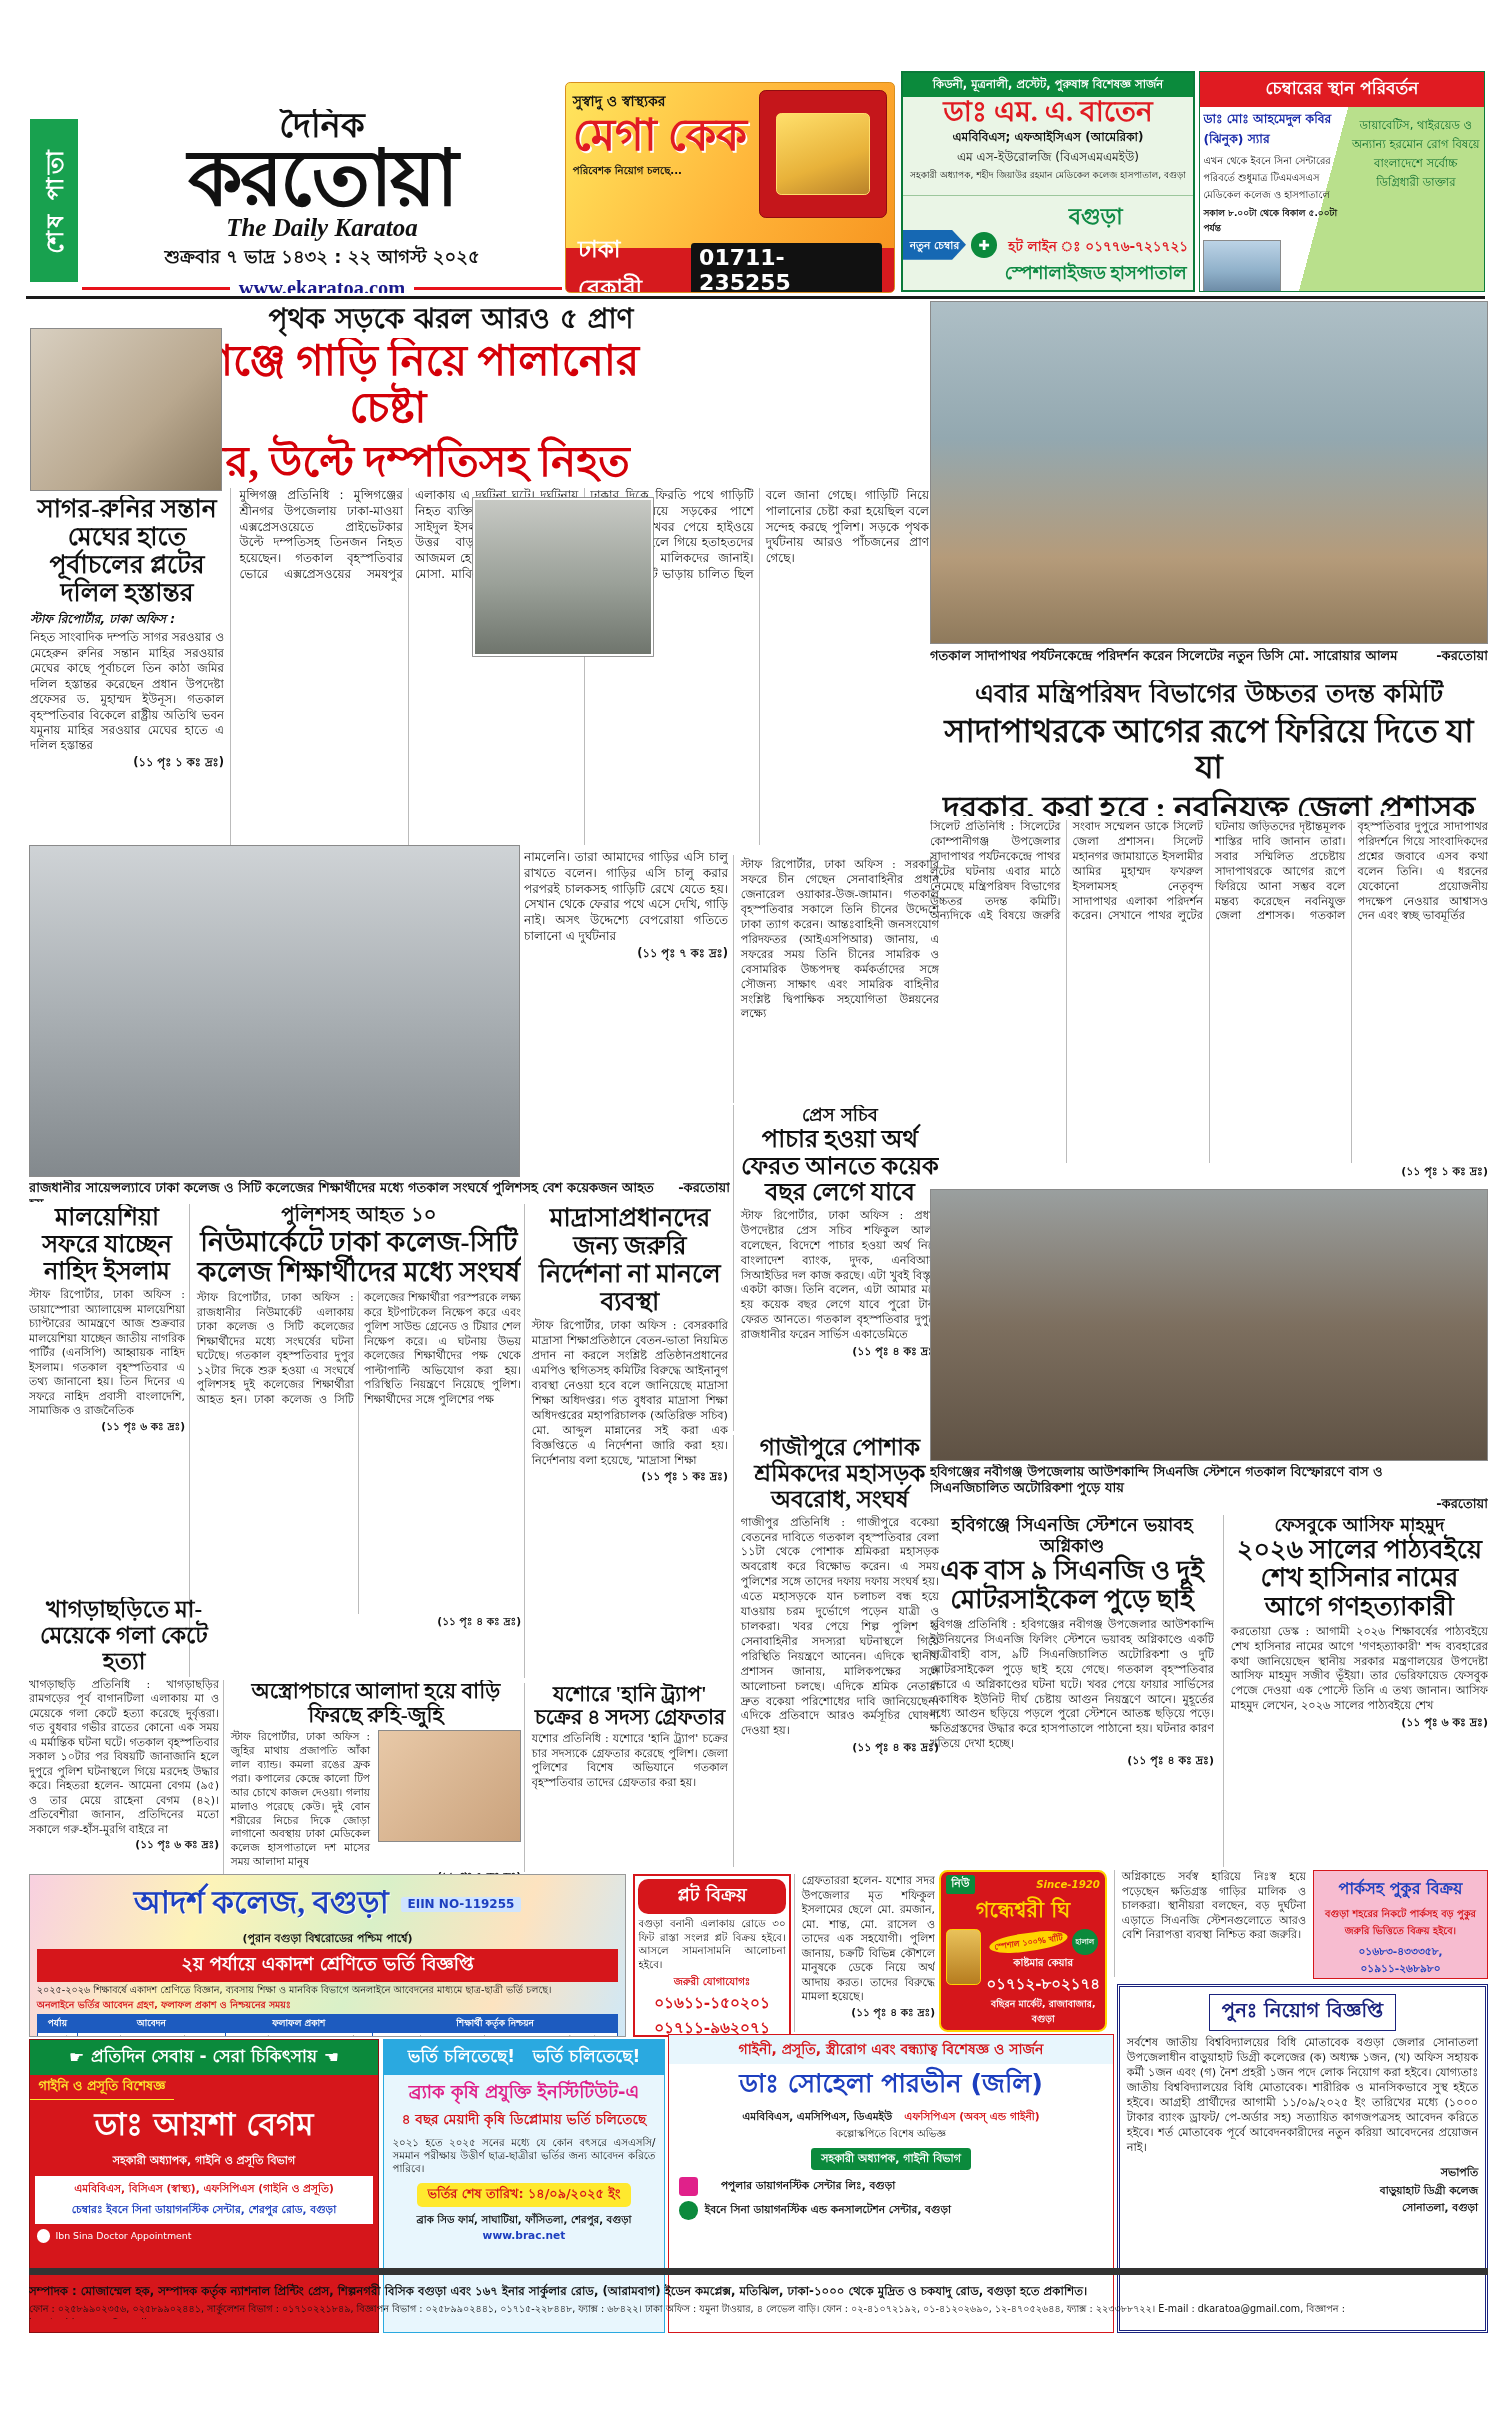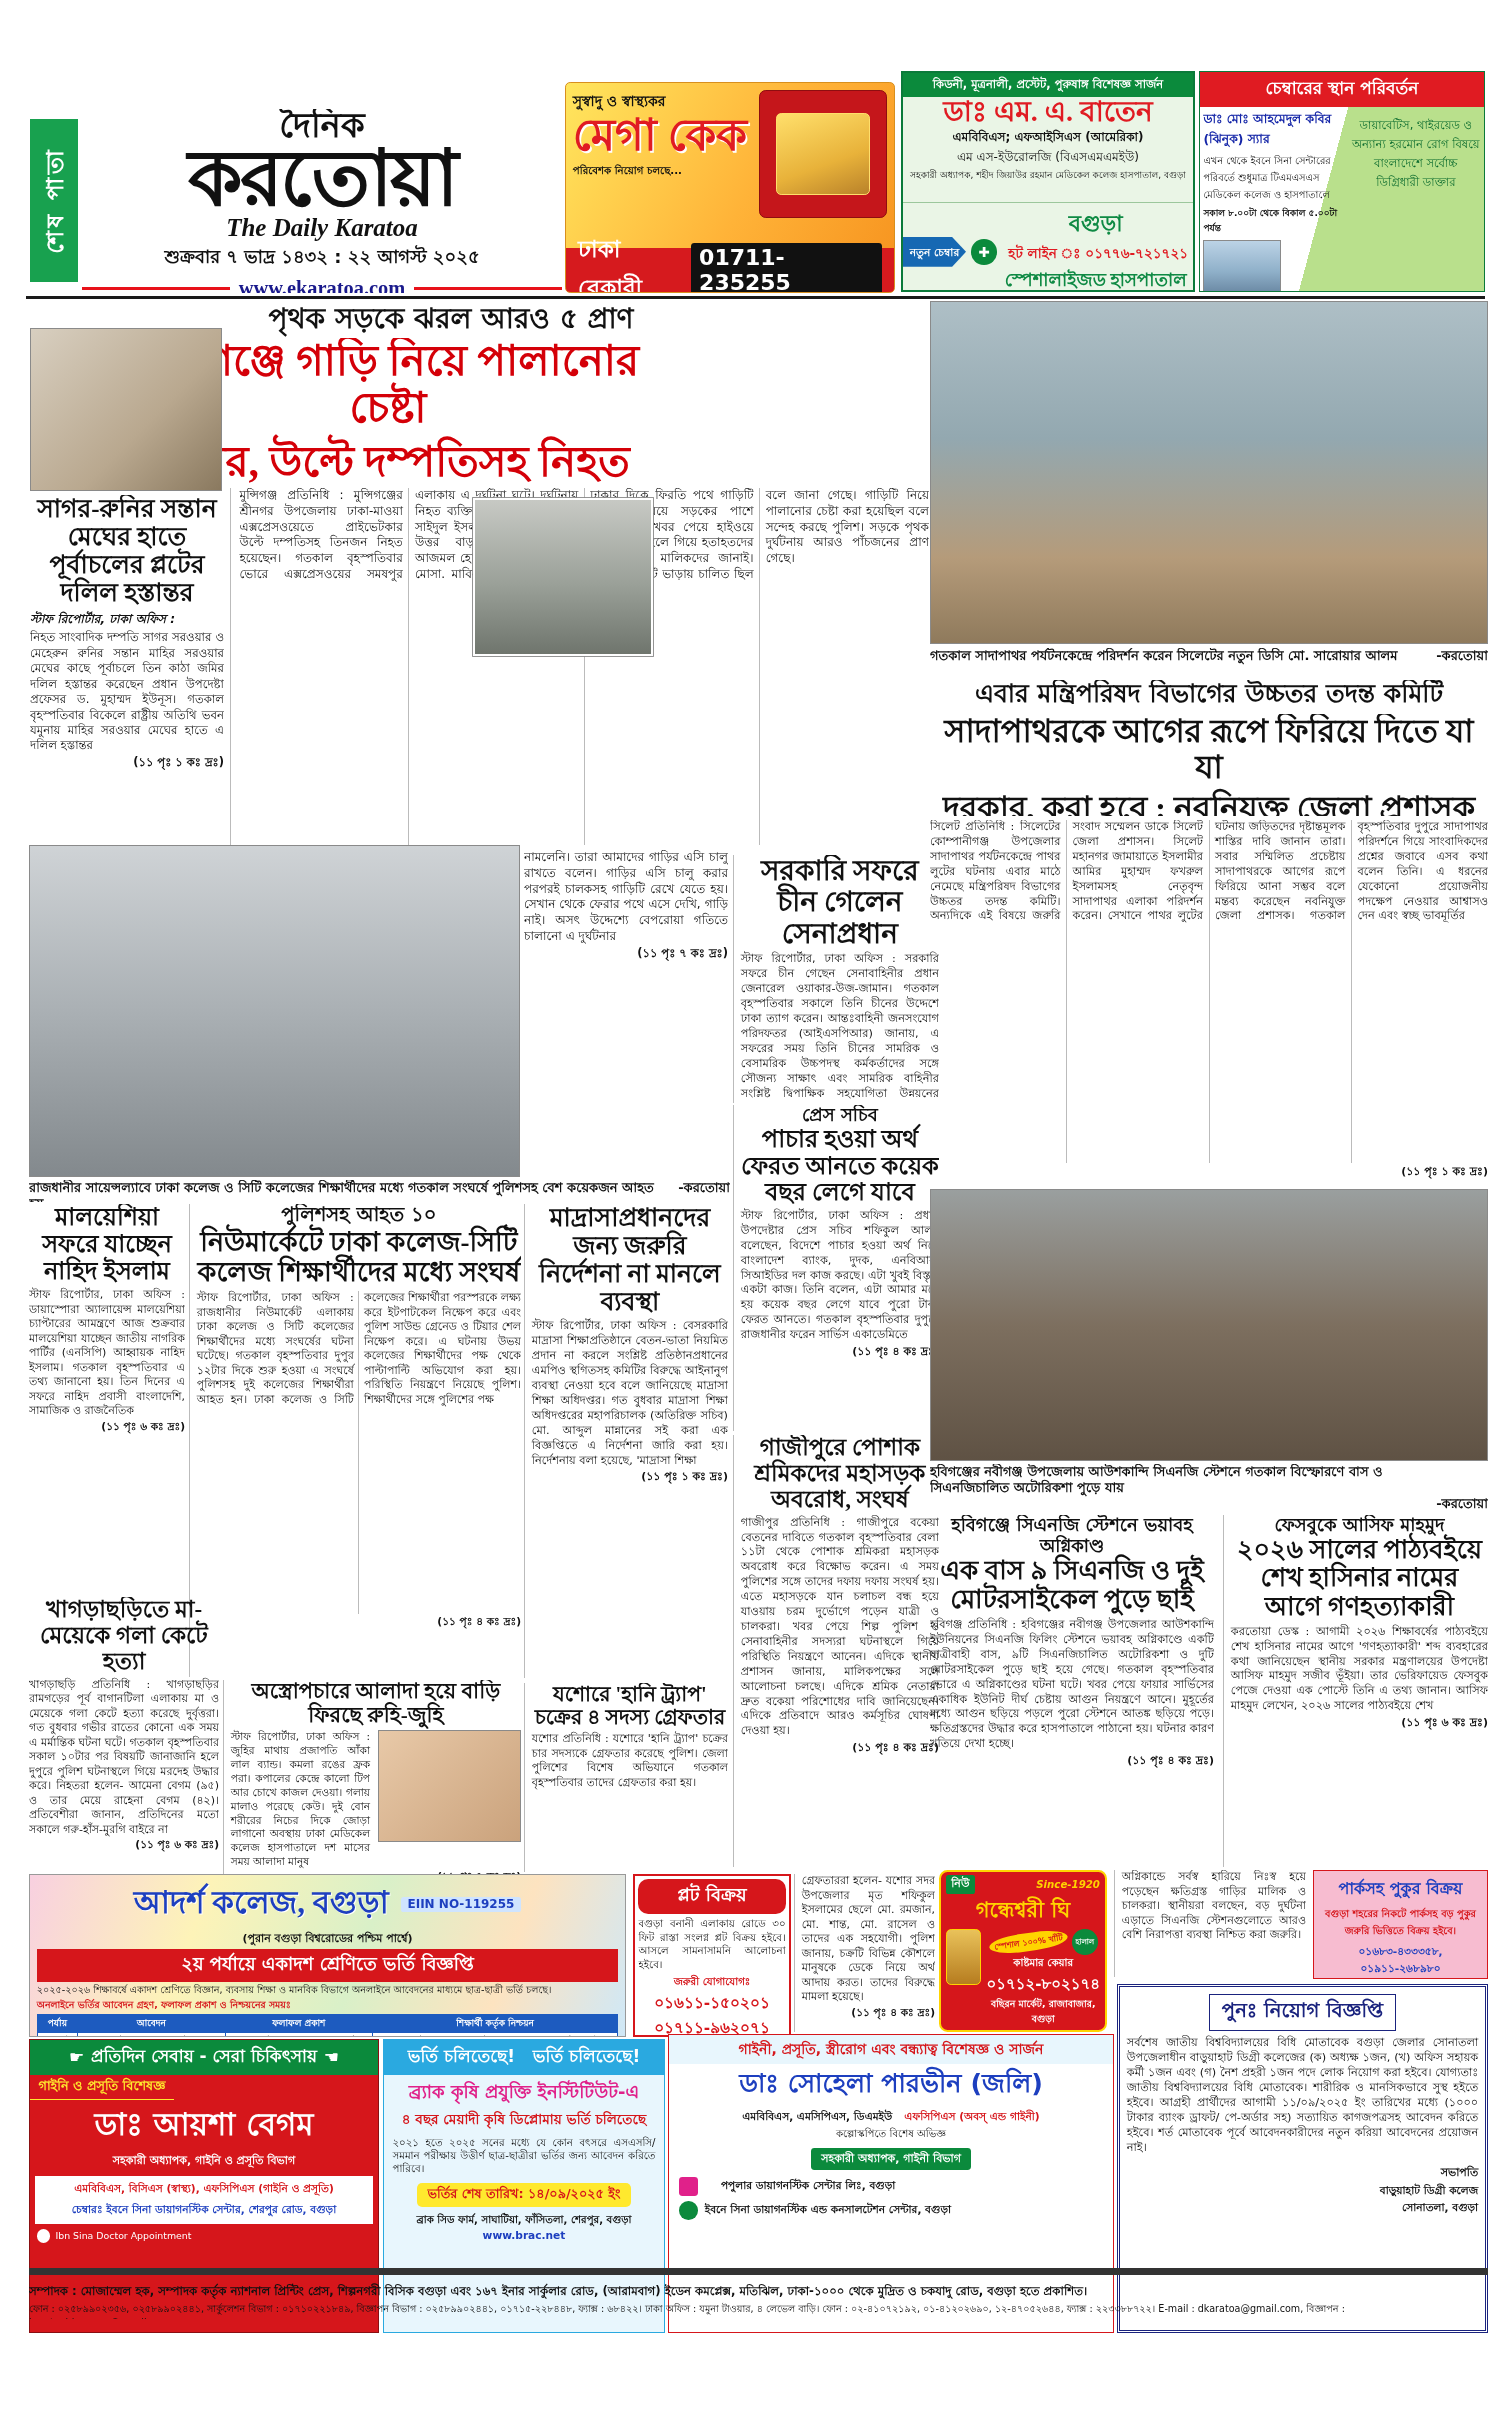--- a/index.html
+++ b/index.html
@@ -56,21 +56,21 @@
     <span style="color:#fff;font-size:23px;font-weight:bold">ঢাকা বেকারী</span>
     <span style="color:#fff;font-size:22px;font-weight:bold;background:#111;padding:1.7px 8.5px;border-radius:3.4px">01711-235255</span>
   </div>
 </div>
 
 <div class="b" style="left:901px;top:71px;width:294px;height:221px;background:#eaf5e6;border:2.6px solid #0b7a3a">
   <div class="band" style="background:#0b8a3c;font-size:11.5px;padding:2.6px 1.7px">কিডনী, মূত্রনালী, প্রস্টেট, পুরুষাঙ্গ বিশেষজ্ঞ সার্জন</div>
   <div class="serif" style="font-size:28px;font-weight:bold;color:#e01b22;text-align:center;line-height:1.1">ডাঃ এম. এ. বাতেন</div>
   <div style="font-size:12px;text-align:center;font-weight:bold">এমবিবিএস; এফআইসিএস (আমেরিকা)</div>
   <div style="font-size:12px;text-align:center">এম এস-ইউরোলজি (বিএসএমএমইউ)</div>
-  <div style="font-size:9px;text-align:center;border-bottom:0.9px solid #9cc79c;padding-bottom:19px">সহকারী অধ্যাপক, শহীদ জিয়াউর রহমান মেডিকেল কলেজ হাসপাতাল, বগুড়া</div>
+  <div style="font-size:9px;text-align:center;border-bottom:0.9px solid #9cc79c;padding-bottom:12px">সহকারী অধ্যাপক, শহীদ জিয়াউর রহমান মেডিকেল কলেজ হাসপাতাল, বগুড়া</div>
   <div style="display:flex;align-items:center;gap:5.1px;padding:3.4px 3.4px 0 0">
     <span style="background:#1668b3;color:#fff;font-size:10.6px;font-weight:bold;padding:8.5px 5.1px;clip-path:polygon(0 0,78% 0,100% 50%,78% 100%,0 100%);line-height:1.2;width:63px;text-align:center">নতুন চেম্বার</span>
     <span style="width:25.5px;height:25.5px;border-radius:50%;background:#0b8a3c;color:#fff;display:inline-flex;align-items:center;justify-content:center;font-size:13.6px">✚</span>
     <span style="flex:1;text-align:center">
       <span class="serif" style="font-size:22px;font-weight:bold;color:#0f8a44">বগুড়া</span>
       <span style="font-size:13.6px;font-weight:bold;color:#e01b22;display:inline-block;margin-left:5.1px">হট লাইন ঃ ০১৭৭৬-৭২১৭২১</span>
       <span class="serif" style="display:block;font-size:18px;font-weight:bold;color:#0f8a44">স্পেশালাইজড হাসপাতাল</span>
     </span>
   </div>
   <div style="font-size:10.6px;text-align:center;color:#c4007a;font-weight:bold">সিরিয়াল: ০১৭৩৩-৮২৮২৮২ ঠনঠনিয়া, শেরপুর রোড, বগুড়া।</div>
@@ -131,21 +131,20 @@
   <span>রাজধানীর সায়েন্সল্যাবে ঢাকা কলেজ ও সিটি কলেজের শিক্ষার্থীদের মধ্যে গতকাল সংঘর্ষে পুলিশসহ বেশ কয়েকজন আহত হয়</span>
   <span>-করতোয়া</span>
 </div>
 
 <div class="b" style="left:524px;top:850px;width:204px;height:326px">
   <div class="body-text" style="font-size:12px">নামলেনি। তারা আমাদের গাড়ির এসি চালু রাখতে বলেন। গাড়ির এসি চালু করার পরপরই চালকসহ গাড়িটি রেখে যেতে হয়। সেখান থেকে ফেরার পথে এসে দেখি, গাড়ি নাই। অসৎ উদ্দেশ্যে বেপরোয়া গতিতে চালানো এ দুর্ঘটনার</div>
   <span class="jump" style="font-size:11.5px">(১১ পৃঃ ৭ কঃ দ্রঃ)</span>
 </div>
 
 <div class="b hairline-l" style="left:733px;top:855px;width:206px;height:248px;padding-left:6.8px">
-  <div class="hl" style="font-size:28px">সরকারি সফরে চীন গেলেন সেনাপ্রধান</div>
   <div class="body-text" style="font-size:11.3px;margin-top:3.4px">স্টাফ রিপোর্টার, ঢাকা অফিস : সরকারি সফরে চীন গেছেন সেনাবাহিনীর প্রধান জেনারেল ওয়াকার-উজ-জামান। গতকাল বৃহস্পতিবার সকালে তিনি চীনের উদ্দেশে ঢাকা ত্যাগ করেন। আন্তঃবাহিনী জনসংযোগ পরিদফতর (আইএসপিআর) জানায়, এ সফরের সময় তিনি চীনের সামরিক ও বেসামরিক উচ্চপদস্থ কর্মকর্তাদের সঙ্গে সৌজন্য সাক্ষাৎ এবং সামরিক বাহিনীর সংশ্লিষ্ট দ্বিপাক্ষিক সহযোগিতা উন্নয়নের লক্ষ্যে</div>
 
 </div>
 
 <div class="b hairline-l" style="left:733px;top:1105px;width:206px;height:326px;padding-left:6.8px">
   <div class="kicker" style="font-size:18px">প্রেস সচিব</div>
   <div class="hl" style="font-size:24px">পাচার হওয়া অর্থ ফেরত আনতে কয়েক বছর লেগে যাবে</div>
   <div class="body-text" style="font-size:11.3px;margin-top:2.6px">স্টাফ রিপোর্টার, ঢাকা অফিস : প্রধান উপদেষ্টার প্রেস সচিব শফিকুল আলম বলেছেন, বিদেশে পাচার হওয়া অর্থ নিয়ে বাংলাদেশ ব্যাংক, দুদক, এনবিআর, সিআইডির দল কাজ করছে। এটা খুবই বিস্তৃত একটা কাজ। তিনি বলেন, এটা আমার মনে হয় কয়েক বছর লেগে যাবে পুরো টাকা ফেরত আনতে। গতকাল বৃহস্পতিবার দুপুরে রাজধানীর ফরেন সার্ভিস একাডেমিতে</div>
   <span class="jump" style="font-size:11px">(১১ পৃঃ ৪ কঃ দ্রঃ)</span>
 </div>

